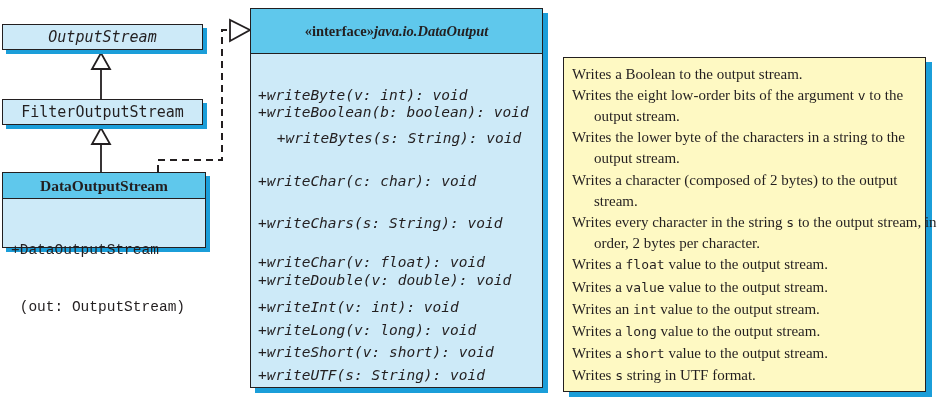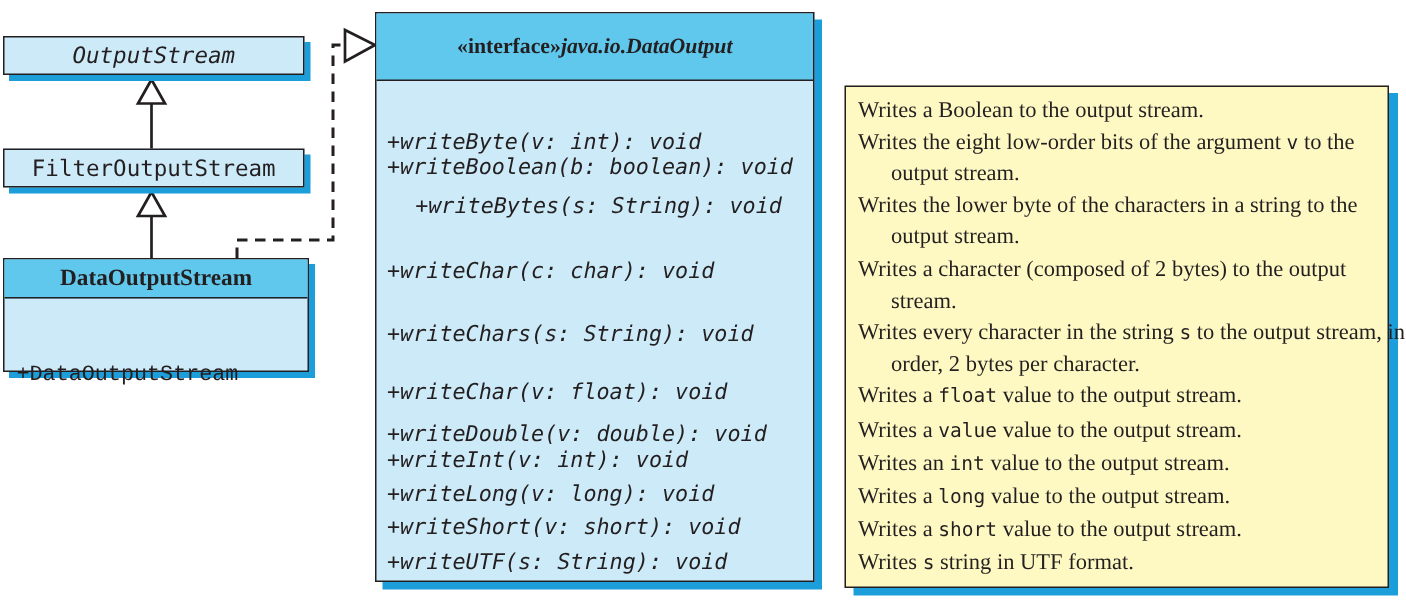--- a/index.html
+++ b/index.html
@@ -87,36 +87,37 @@
   </div>
 
   <div class="uml-box" style="left:2px; top:99px; width:201px; height:26px;">
     <div class="mono-label">FilterOutputStream</div>
   </div>
 
   <div class="uml-box" style="left:2px; top:172px; width:204px; height:76px;">
     <div class="class-header">DataOutputStream</div>
     <div class="class-body">
       <div>+DataOutputStream</div>
+      <div> (out: OutputStream)</div>
     </div>
   </div>
 
   <div class="uml-box" style="left:250px; top:8px; width:293px; height:380px; box-shadow:5px 5px 0 #1b9ed9;">
     <div class="iface-header">
       <div>«interface»</div>
       <div class="italic">java.io.DataOutput</div>
     </div>
     <div class="iface-body">
       <div class="method" style="top:10px;margin-top:40px;">+writeBoolean(b: boolean): void</div>
       <div class="method" style="top:33px;">+writeByte(v: int): void</div>
       <div class="method" style="top:76px;text-align:center;">+writeBytes(s: String): void</div>
       <div class="method" style="top:119px;">+writeChar(c: char): void</div>
       <div class="method" style="top:161px;">+writeChars(s: String): void</div>
       <div class="method" style="top:200px;">+writeChar(v: float): void</div>
-      <div class="method" style="top:228px;">+writeDouble(v: double): void</div>
+      <div class="method" style="top:218px;">+writeDouble(v: double): void</div>
       <div class="method" style="top:245px;">+writeInt(v: int): void</div>
       <div class="method" style="top:268px;">+writeLong(v: long): void</div>
       <div class="method" style="top:290px;font-style:italic;">+writeShort(v: short): void</div>
       <div class="method" style="top:313px;">+writeUTF(s: String): void</div>
     </div>
   </div>
 
   <div class="desc-box" style="left:563px; top:57px; width:363px; height:335px;">
     <div class="desc" style="top:6px;"><span>Writes a Boolean to the output stream.</span></div>
     <div class="desc" style="top:27px;"><span>Writes the eight low-order bits of the argument </span><span class="mono">v</span><span> to the output stream.</span></div>

